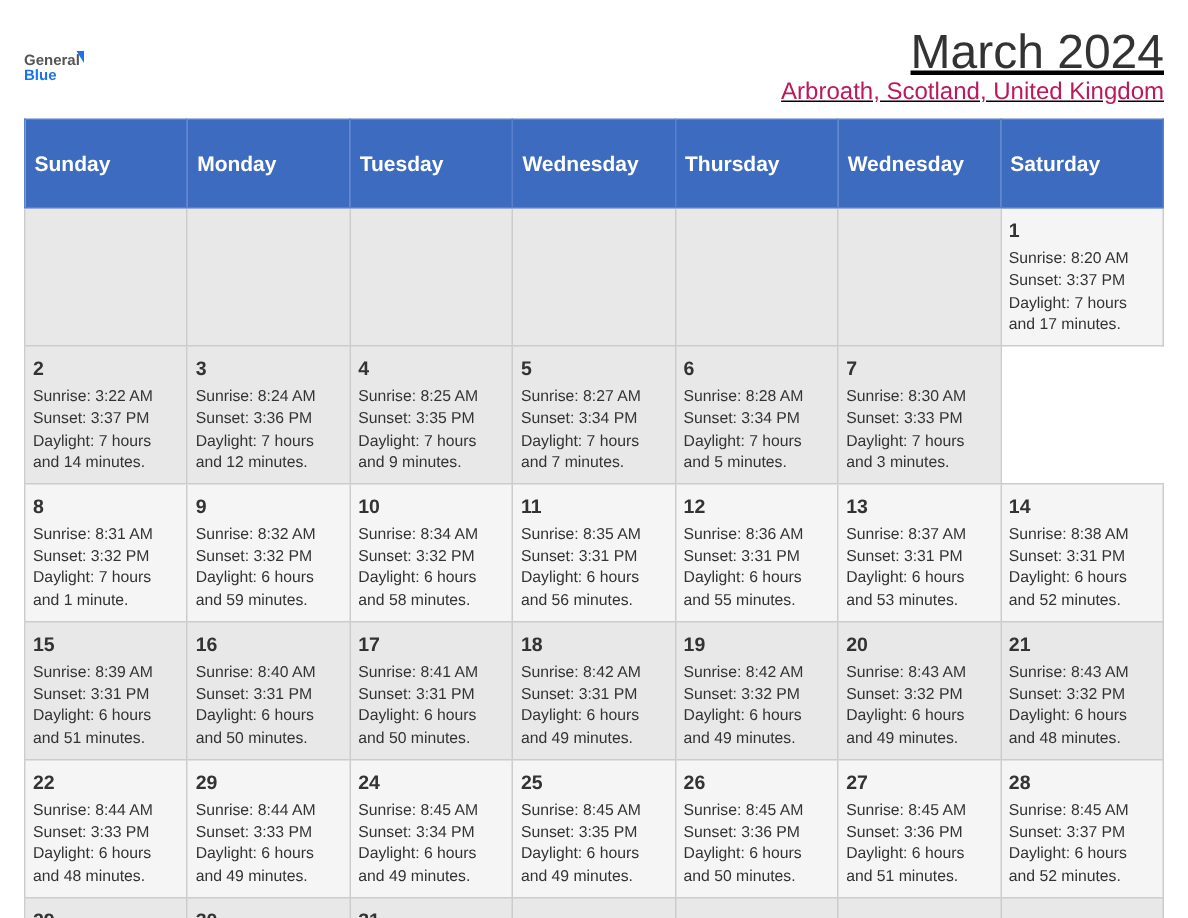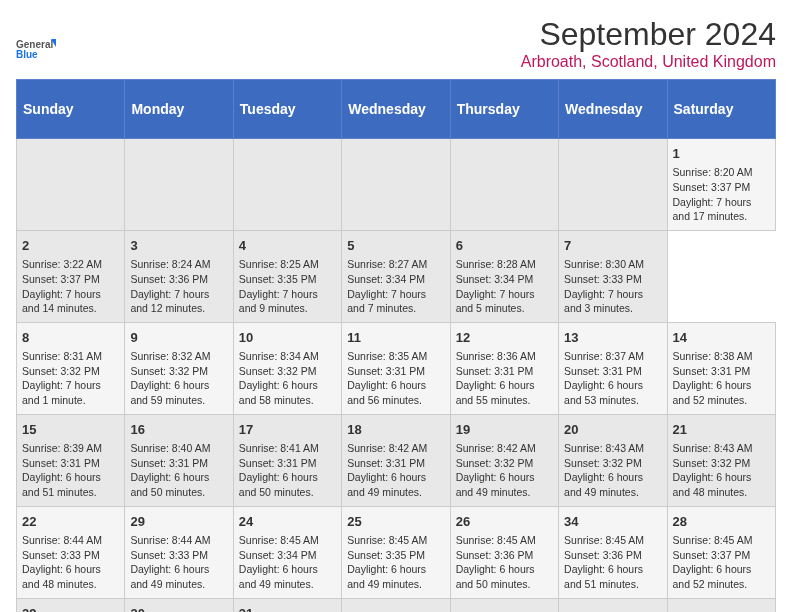--- a/index.html
+++ b/index.html
@@ -6,22 +6,23 @@
     body {
       font-family: Arial, sans-serif;
       background: #fff;
       width: 792px;
       min-height: 612px;
       padding: 16px;
     }
     .header-area {
       display: flex;
       justify-content: space-between;
-      align-items: flex-end;
+      align-items: center;
       margin-bottom: 8px;
+      text-decoration: underline;
     }
     .logo {
       display: flex;
       align-items: center;
       gap: 4px;
     }
     .title-area {
       text-align: right;
     }
     .main-title {
@@ -80,21 +81,21 @@
 
 <div class="header-area">
   <div class="logo" style="width: 90px;">
   <svg width="40" height="44" viewBox="0 0 80 44" xmlns="http://www.w3.org/2000/svg">
     <text x="0" y="20" font-size="20" font-weight="bold" fill="#555" font-family="Arial">General</text>
     <text x="0" y="40" font-size="20" font-weight="bold" fill="#1a73e8" font-family="Arial">Blue</text>
     <polygon points="70,2 80,2 80,18" fill="#1a73e8"></polygon>
   </svg>
 </div>
   <div class="title-area">
-    <div class="main-title">September 2024</div>
+    <div class="main-title">March 2024</div>
     <div class="subtitle">Arbroath, Scotland, United Kingdom</div>
   </div>
 </div>
 
 <table>
   <thead>
     <tr>
       <th>Sunday</th>
       <th>Monday</th>
       <th>Tuesday</th>
@@ -270,21 +271,21 @@
         <span>Sunset: 3:35 PM</span><br>
         <span>Daylight: 6 hours and 49 minutes.</span>
       </td>
         <td>
         <span class="day-num">26</span>
         <span>Sunrise: 8:45 AM</span><br>
         <span>Sunset: 3:36 PM</span><br>
         <span>Daylight: 6 hours and 50 minutes.</span>
       </td>
         <td>
-        <span class="day-num">34</span>
+        <span class="day-num">27</span>
         <span>Sunrise: 8:45 AM</span><br>
         <span>Sunset: 3:36 PM</span><br>
         <span>Daylight: 6 hours and 51 minutes.</span>
       </td>
         <td>
         <span class="day-num">28</span>
         <span>Sunrise: 8:45 AM</span><br>
         <span>Sunset: 3:37 PM</span><br>
         <span>Daylight: 6 hours and 52 minutes.</span>
       </td>

